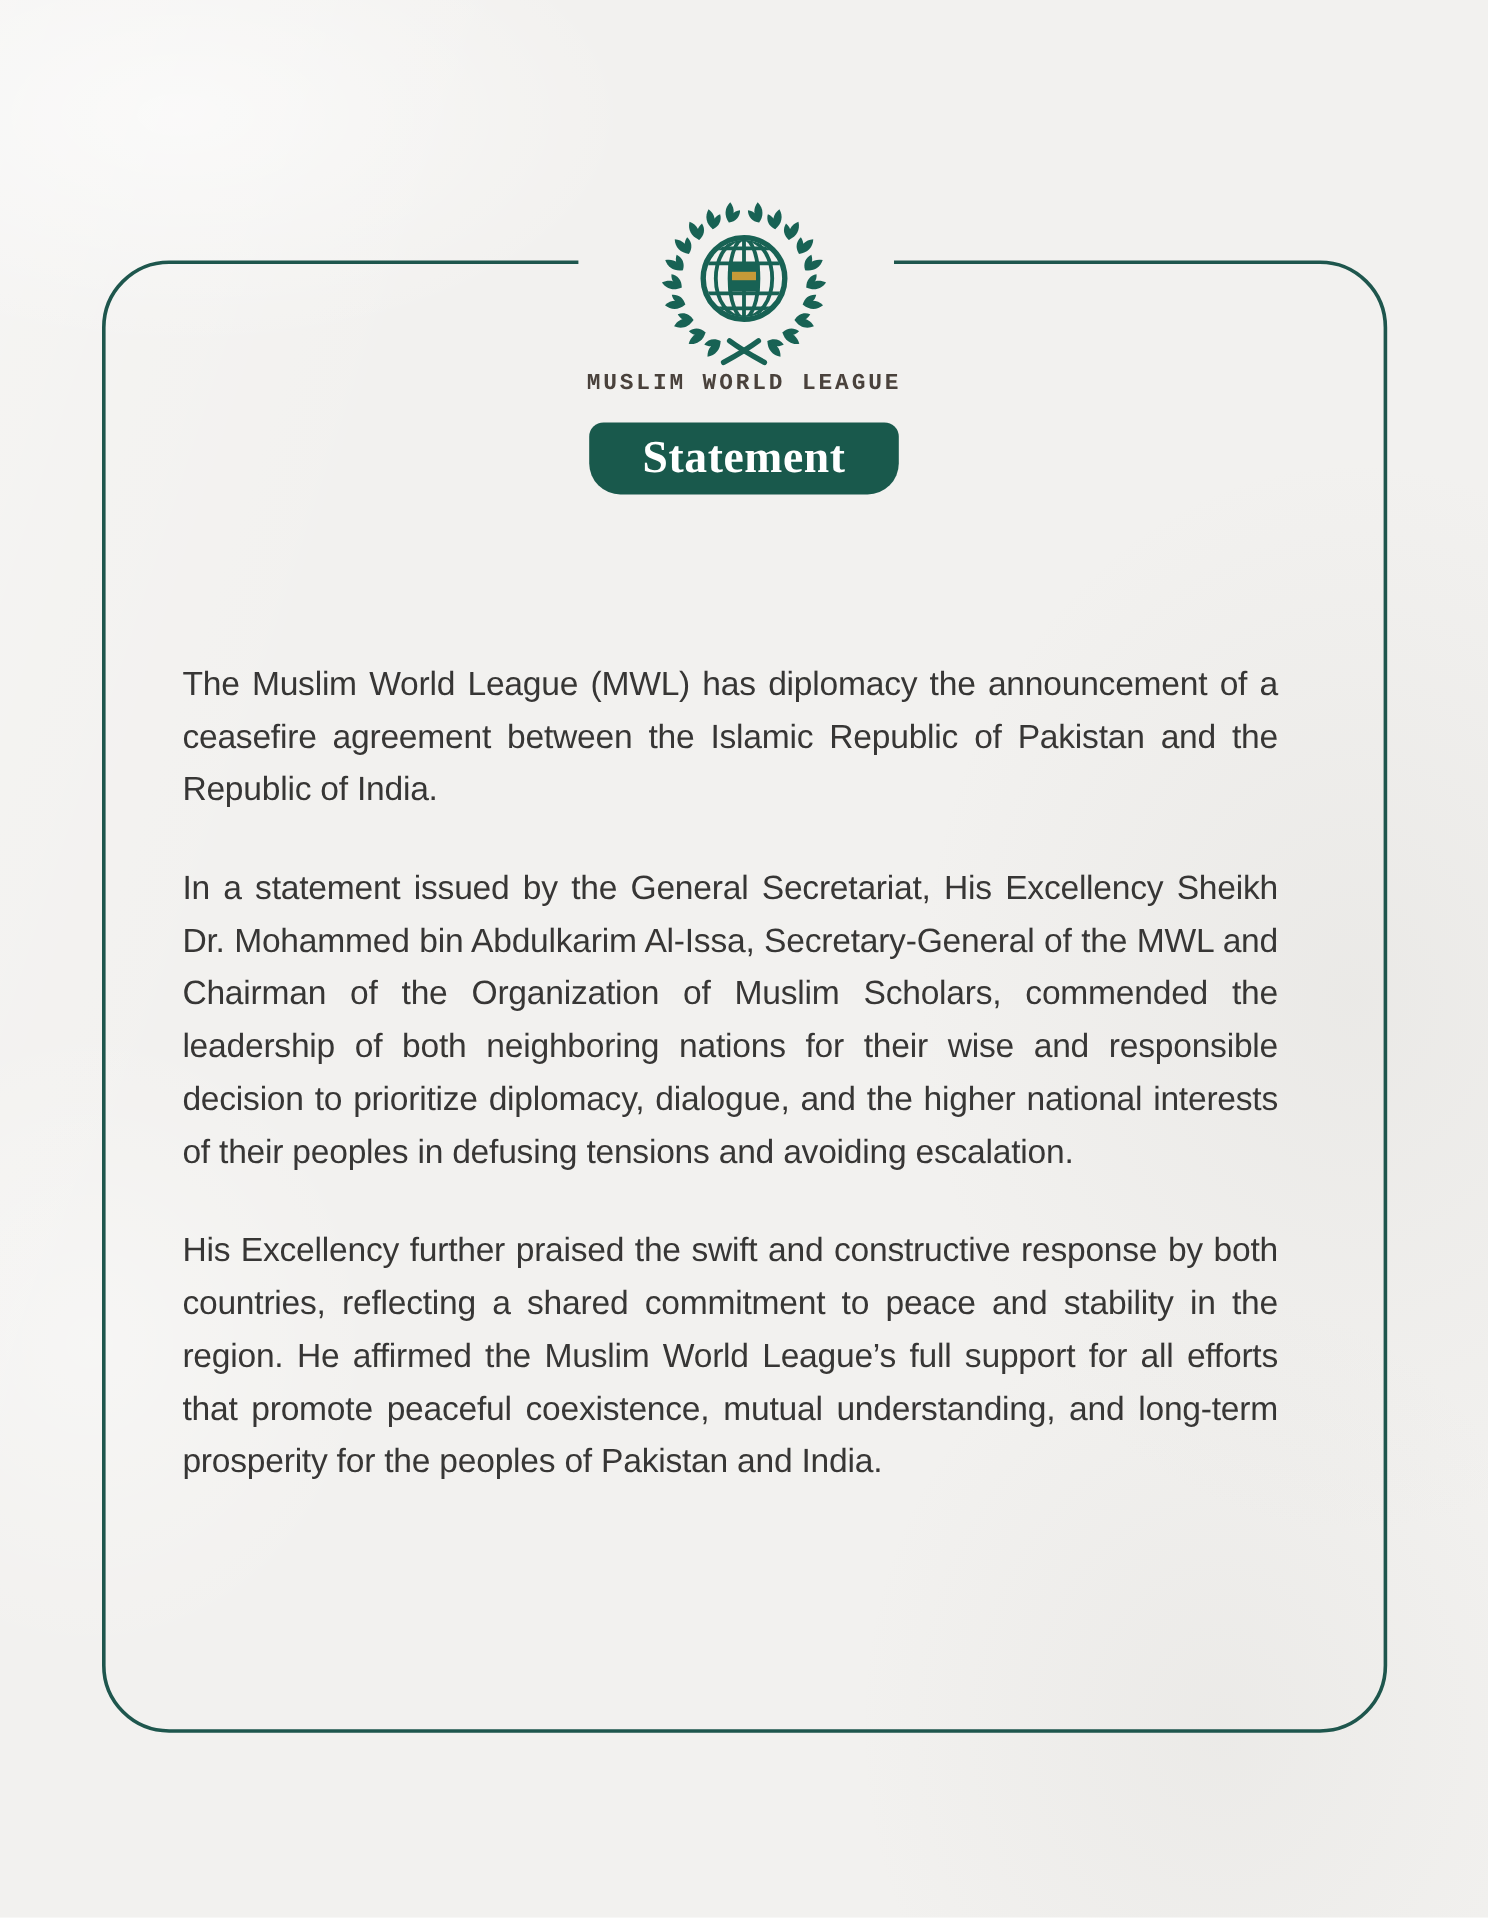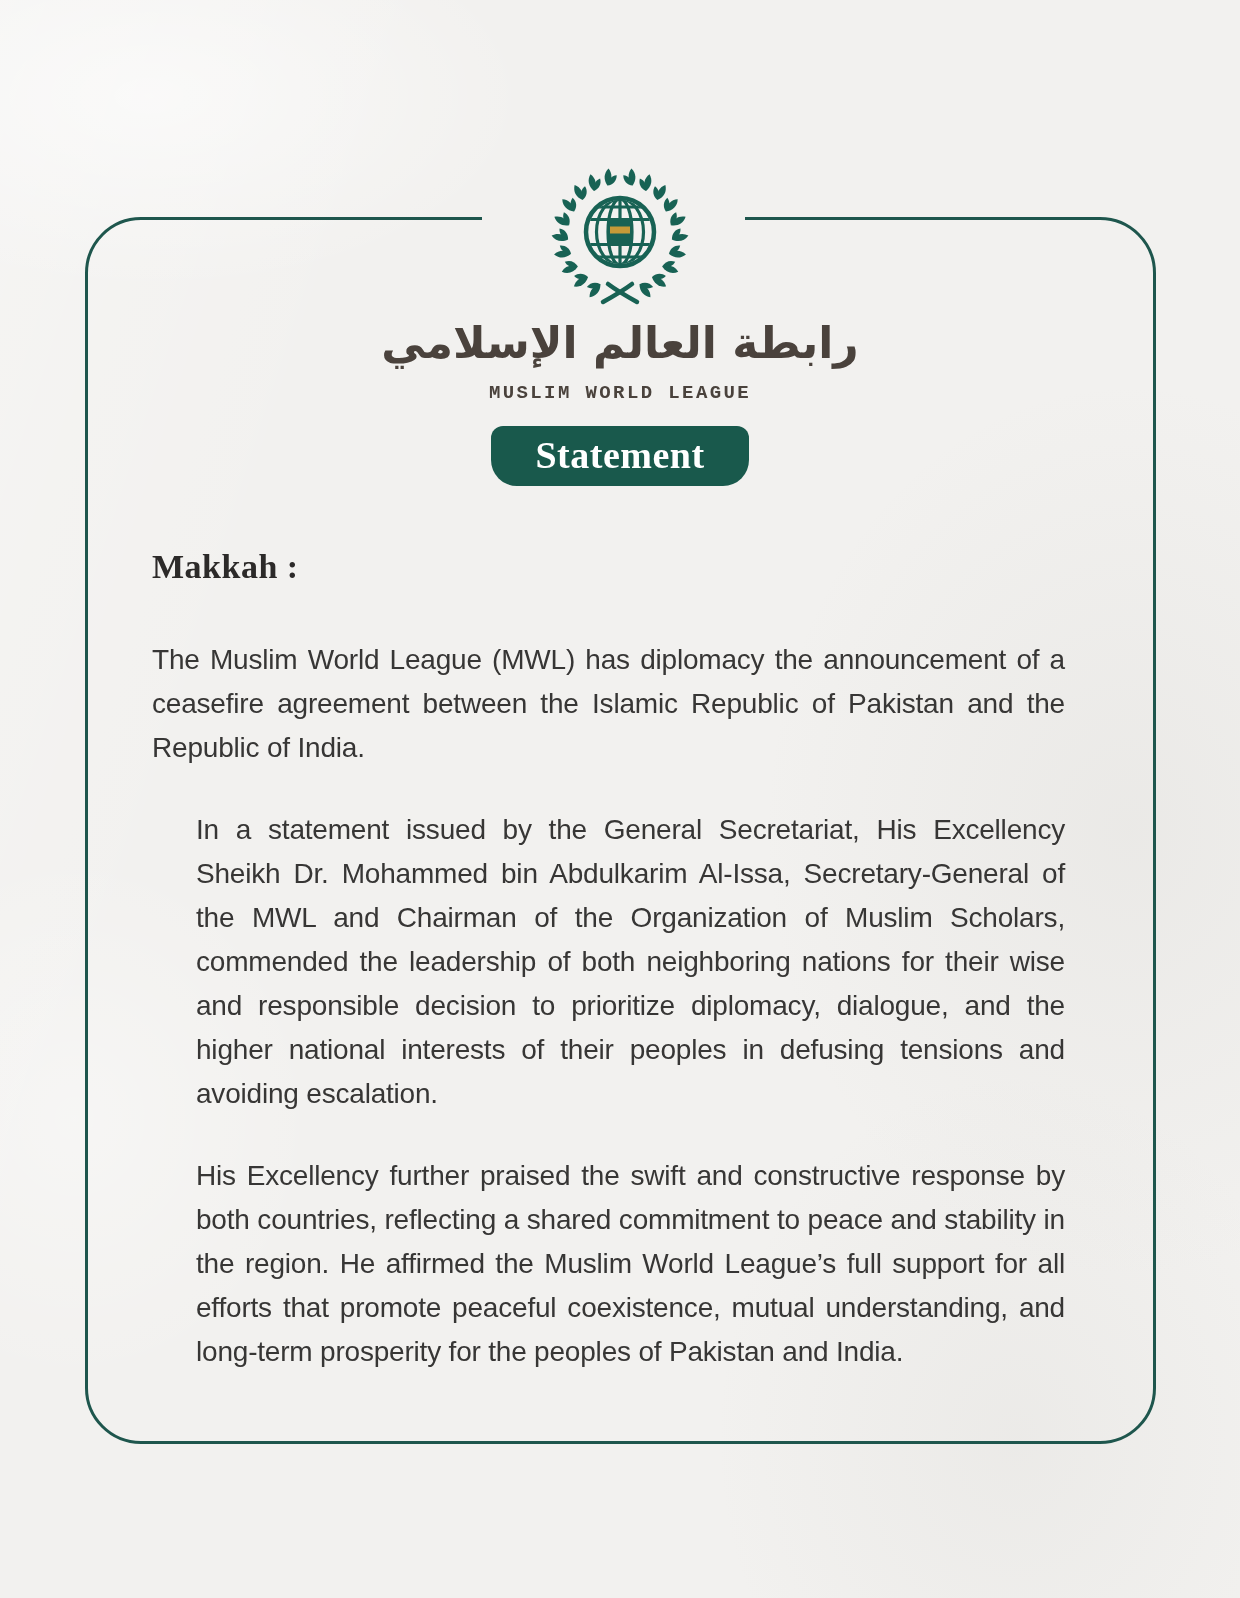--- a/index.html
+++ b/index.html
@@ -72,21 +72,21 @@
   .location{
     font-family:"Liberation Serif",serif;font-weight:bold;
     font-size:34px;color:#2c2a29;letter-spacing:.5px;
     margin-bottom:52px;
   }
   .para{
     font-size:28px;line-height:44px;letter-spacing:-.2px;
     color:var(--body-ink);
     text-align:justify;text-justify:inter-word;
   }
-  .para + .para{margin-top:38px;margin-left:44px;}
+  .para + .para{margin-top:38px;}
 </style>
 </head>
 <body>
 
 <div class="page">
 
   <div class="card">
     <div class="border-gap"></div>
   </div>
 
@@ -152,25 +152,23 @@
           <use href="#leaf" transform="translate(89.5 114.2) rotate(140.0) scale(1)"></use>
           <use href="#leaf" transform="translate(89.5 114.2) rotate(102.0) scale(0.82)"></use>
           <use href="#leaf" transform="translate(50.5 114.2) rotate(-140.0) scale(1)"></use>
           <use href="#leaf" transform="translate(50.5 114.2) rotate(-102.0) scale(0.82)"></use>
         </g>
       <g stroke="currentColor" stroke-width="4.5" fill="none" stroke-linecap="round">
         <path d="M58 114 C66 120 78 127 87 132"></path>
         <path d="M82 114 C74 120 62 127 53 132"></path>
       </g>
     </svg>
-    <div class="arabic" dir="rtl">رابطة العالم الإسلامي</div>
     <div class="wordmark">MUSLIM WORLD LEAGUE</div>
     <div class="badge">Statement</div>
   </header>
 
   <main class="content">
-    <h2 class="location">Makkah :</h2>
     <p class="para">The Muslim World League (MWL) has diplomacy the announcement of a ceasefire agreement between the Islamic Republic of Pakistan and the Republic of India.</p>
     <p class="para">In a statement issued by the General Secretariat, His Excellency Sheikh Dr. Mohammed bin Abdulkarim Al-Issa, Secretary-General of the MWL and Chairman of the Organization of Muslim Scholars, commended the leadership of both neighboring nations for their wise and responsible decision to prioritize diplomacy, dialogue, and the higher national interests of their peoples in defusing tensions and avoiding escalation.</p>
     <p class="para">His Excellency further praised the swift and constructive response by both countries, reflecting a shared commitment to peace and stability in the region. He affirmed the Muslim World League’s full support for all efforts that promote peaceful coexistence, mutual understanding, and long-term prosperity for the peoples of Pakistan and India.</p>
   </main>
 
 </div>
 
 </body></html>

